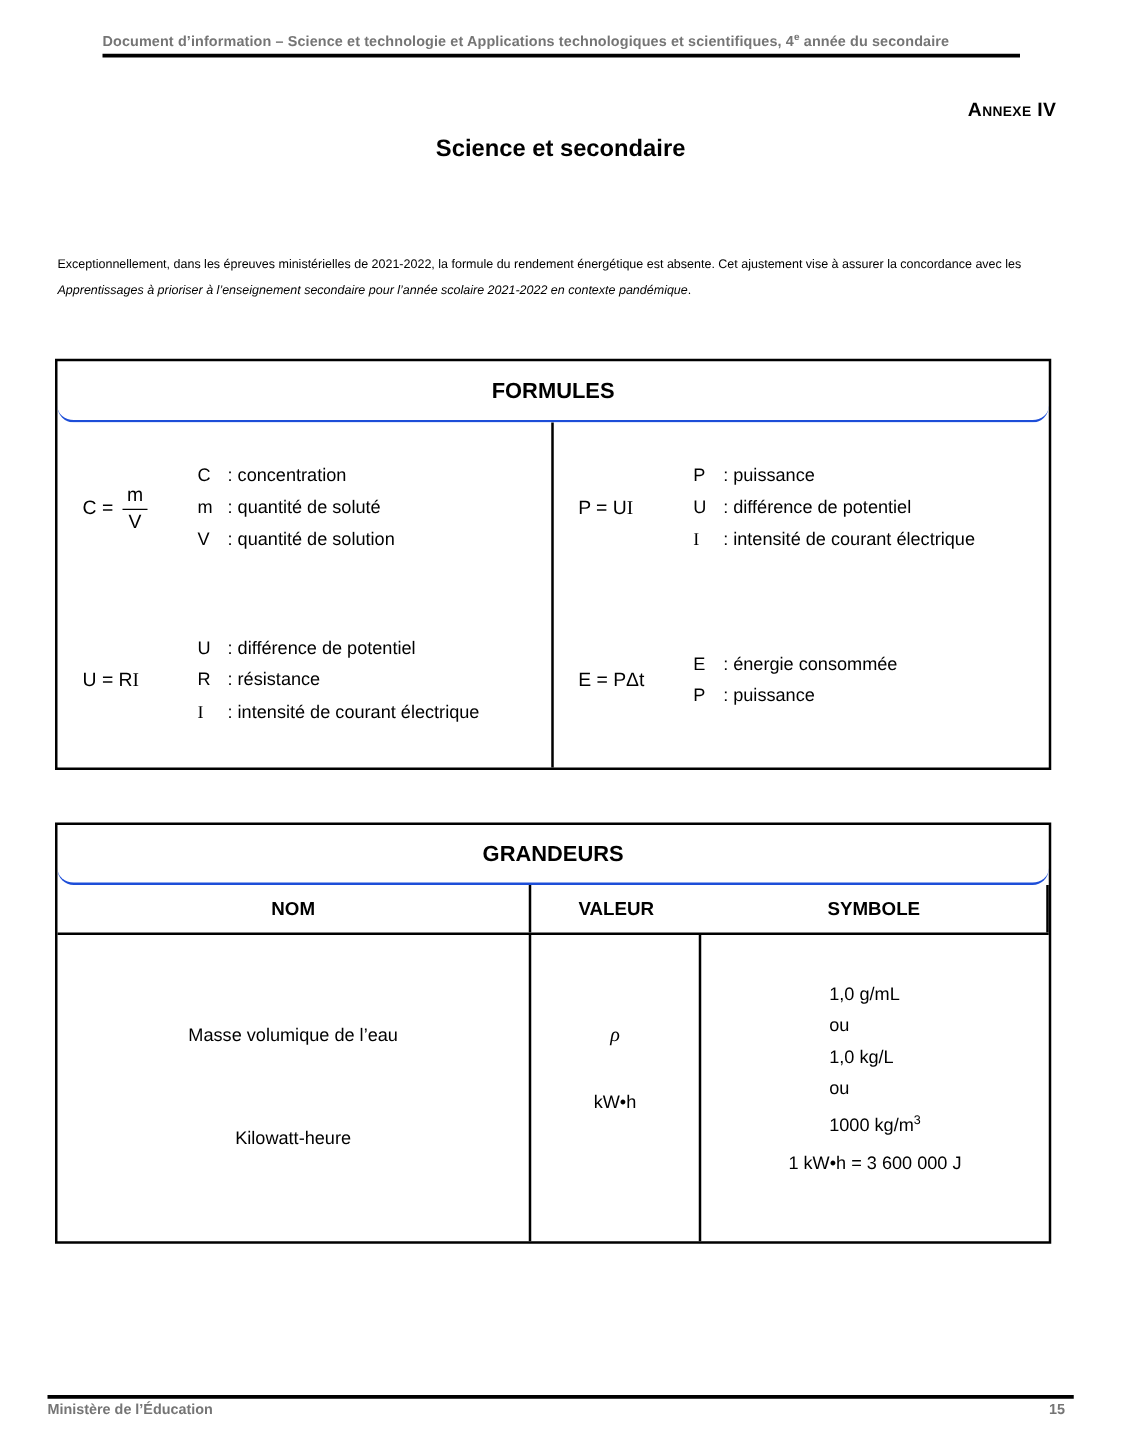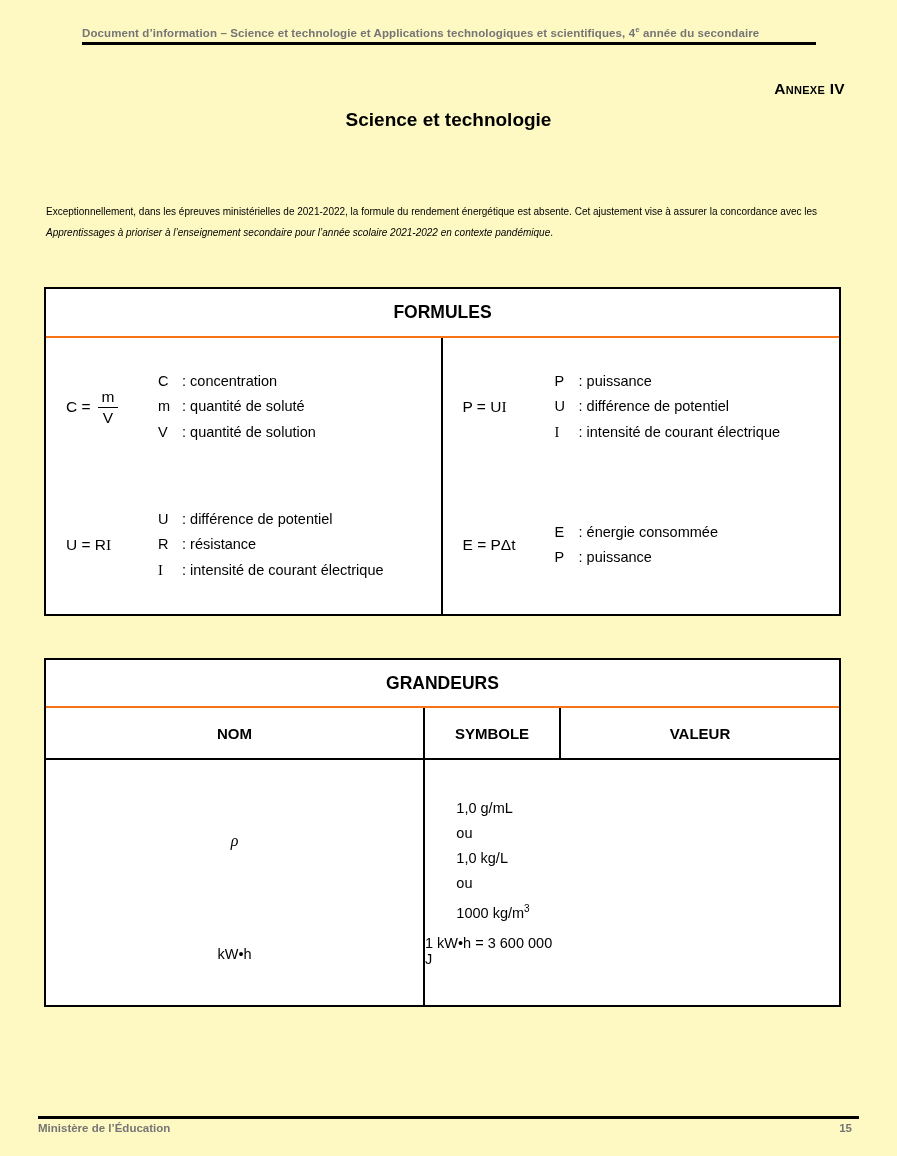--- a/index.html
+++ b/index.html
@@ -1,17 +1,17 @@
 <!DOCTYPE html>
 <html><head>
 <meta charset="utf-8">
 <style>
   html,body{margin:0;padding:0;background:#e8e8e8;}
   .page{
-    position:relative;width:897px;height:1156px;background:#fef9c3;
+    position:relative;width:897px;height:1156px;background:#ffffff;
     font-family:"Liberation Sans",sans-serif;color:#000;overflow:hidden;margin:0 auto;
   }
   
   .doc-header{
     position:absolute;top:25px;left:82px;width:734px;
     font-size:11.5px;font-weight:bold;color:#757575;
     border-bottom:3.5px solid #000;padding-bottom:3px;letter-spacing:.1px;
   }
   .doc-header sup{font-size:8px;}
   
@@ -23,21 +23,21 @@
   .main-title{position:absolute;top:108px;left:0;width:897px;text-align:center;
     font-weight:bold;font-size:19px;line-height:24px;}
   
   .intro{position:absolute;top:191px;left:46px;width:792px;
     font-size:10px;line-height:21px;}
   .intro .it{font-style:italic;}
   
   .box{position:absolute;left:44px;width:793px;border:2px solid #000;background:#fff;}
   .box-title{
     font-weight:bold;font-size:17.5px;
-    border-bottom:2px solid #f97316;display:flex;align-items:center;justify-content:center;
+    border-bottom:2px solid #1d4ed8;display:flex;align-items:center;justify-content:center;border-radius:13px;
   }
   
   .formules{top:287px;}
   .formules .box-title{height:47px;}
   .f-body{display:grid;grid-template-columns:1fr 1fr;}
   .f-cell{height:138px;display:flex;align-items:center;}
   .f-cell.left{border-right:2px solid #000;}
   .formula{
     flex:0 0 92px;margin-left:20px;font-size:15.5px;white-space:nowrap;
     display:inline-flex;align-items:center;
@@ -47,29 +47,29 @@
   .frac .num{padding:0 4px 1px 4px;border-bottom:1.6px solid #000;}
   .frac .den{padding-top:1px;}
   .legend{font-size:14.5px;line-height:25.5px;}
   .lg-row{display:flex;}
   .lg-sym{display:inline-block;min-width:24px;}
   .lg-desc::before{content:":\00a0 ";}
   
   .grandeurs{top:658px;}
   .grandeurs .box-title{height:46px;}
   .g-headers{display:grid;grid-template-columns:379px 136px 1fr;border-bottom:2px solid #000;}
-  .g-h{height:50px;display:flex;align-items:center;justify-content:center;
+  .g-h{height:38px;display:flex;align-items:center;justify-content:center;
     font-weight:bold;font-size:15px;}
   .g-body{display:grid;grid-template-columns:379px 136px 1fr;height:245px;font-size:14.5px;}
   .g-col{display:flex;flex-direction:column;align-items:center;}
   .bdr-r{border-right:2px solid #000;}
   .g-nom-1{margin-top:73px;}
   .g-nom-2{margin-top:66px;}
   .g-sym-1{margin-top:72px;font-family:"Liberation Serif",serif;font-style:italic;font-size:16px;}
-  .g-sym-2{margin-top:96px;}
+  .g-sym-2{margin-top:36px;}
   .g-val-block{margin-top:36px;text-align:left;line-height:25px;align-self:center;}
   .g-val-2{margin-top:9px;}
   sup.small{font-size:10px;}
   
   .footer-rule{position:absolute;top:1116px;left:38px;width:821px;border-top:3px solid #000;}
   .footer-row{
     position:absolute;top:1122px;left:38px;width:814px;
     display:flex;justify-content:space-between;
     font-size:11.5px;font-weight:bold;color:#757575;text-align:center;
   }
@@ -79,21 +79,21 @@
 
 <div class="page">
 
   <div class="doc-header">
     <span>Document d’information – Science et technologie et Applications technologiques et scientifiques, 4</span><sup>e</sup><span> année du secondaire</span>
   </div>
 
   <div class="annexe">Annexe IV</div>
 
   <div class="main-title">
-    <div>Science et technologie</div>
+    <div>Science et secondaire</div>
   </div>
 
   <p class="intro"><span>Exceptionnellement, dans les épreuves ministérielles de 2021-2022, la formule du rendement énergétique est absente. Cet ajustement vise à assurer la concordance avec les </span><span class="it">Apprentissages à prioriser à l’enseignement secondaire pour l’année scolaire 2021-2022 en contexte pandémique</span><span>.</span></p>
 
   <div class="box formules">
     <div class="box-title">FORMULES</div>
     <div class="f-body">
 
       <div class="f-cell left">
         <span class="formula">
@@ -179,25 +179,29 @@
       </div>
 
     </div>
   </div>
 
   <div class="box grandeurs">
     <div class="box-title">GRANDEURS</div>
 
     <div class="g-headers">
       <div class="g-h bdr-r">NOM</div>
+      <div class="g-h">VALEUR</div>
       <div class="g-h bdr-r">SYMBOLE</div>
-      <div class="g-h">VALEUR</div>
     </div>
 
     <div class="g-body">
+      <div class="g-col bdr-r">
+        <div class="g-nom-1">Masse volumique de l’eau</div>
+        <div class="g-nom-2">Kilowatt-heure</div>
+      </div>
       <div class="g-col bdr-r">
         <div class="g-sym-1">ρ</div>
         <div class="g-sym-2">kW•h</div>
       </div>
       <div class="g-col">
         <div class="g-val-block">
           <div>1,0 g/mL</div>
           <div>ou</div>
           <div>1,0 kg/L</div>
           <div>ou</div>

